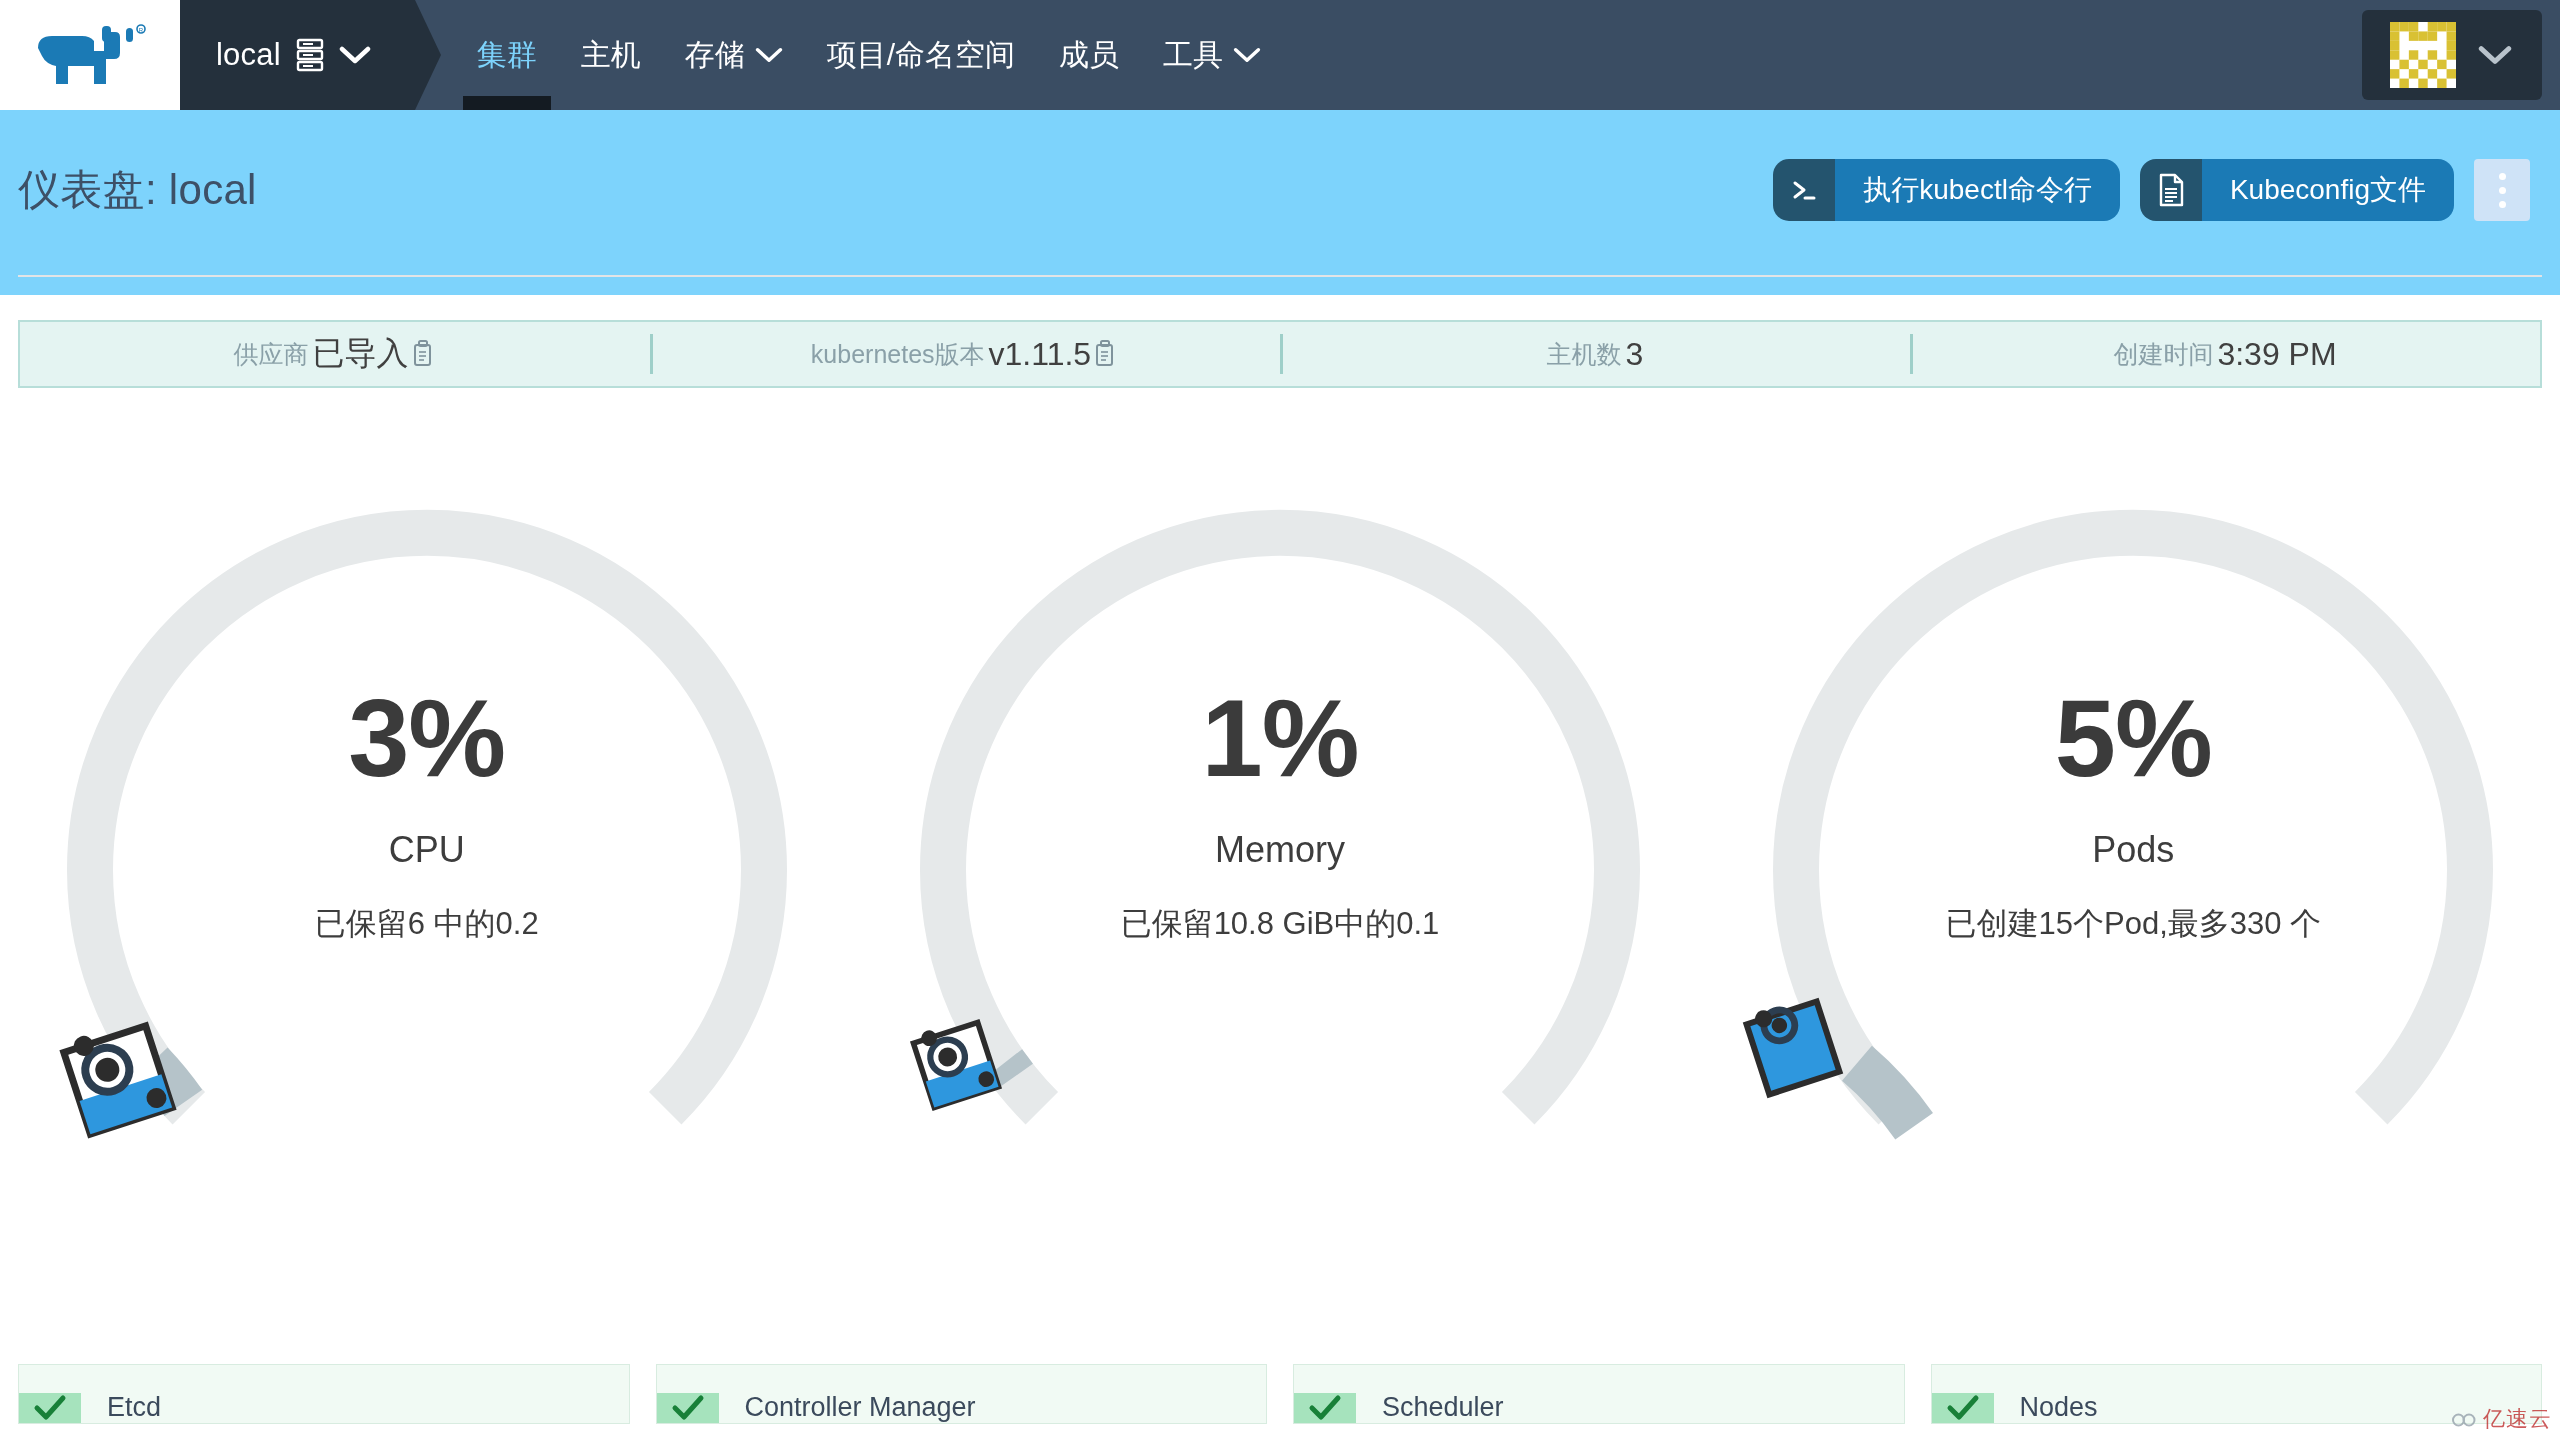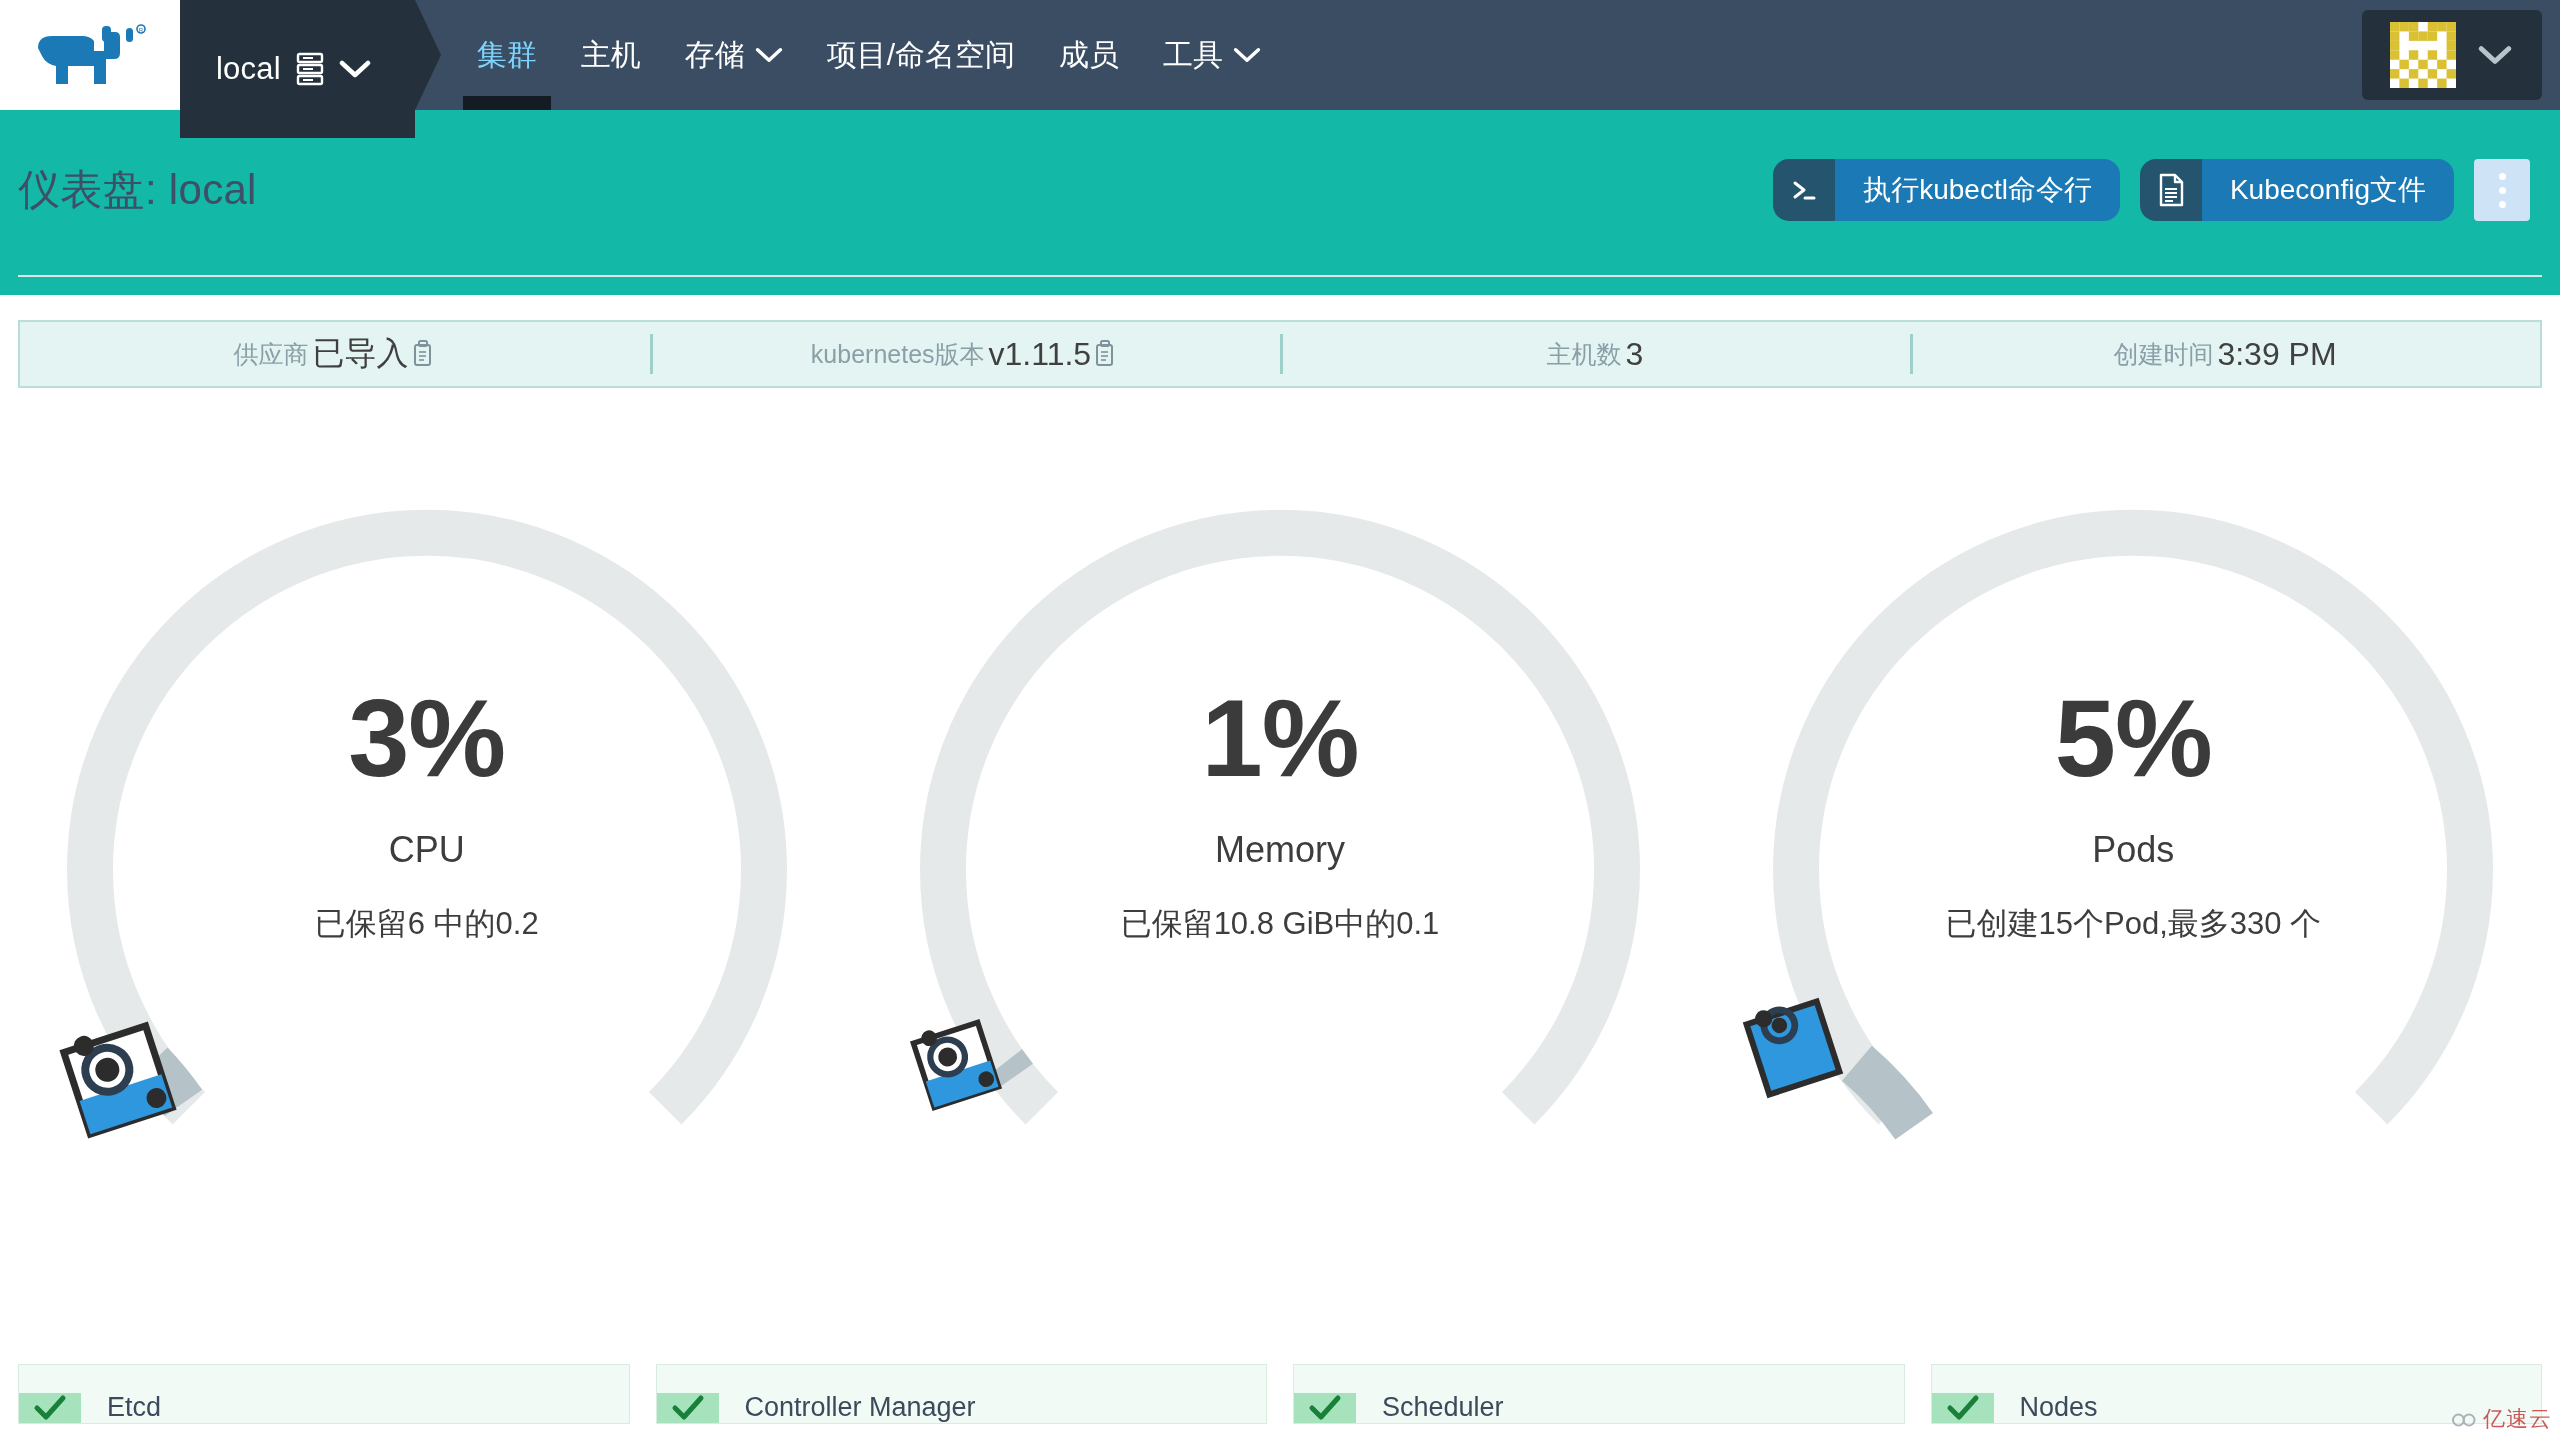--- a/index.html
+++ b/index.html
@@ -37,21 +37,21 @@
     position: relative;
     flex: 1;
     height: 110px;
     background: #3a4d63;
     display: flex;
     align-items: stretch;
   }
   .cluster-select {
     position: relative;
     background: #24303c;
-    height: 138px;
+    height: 110px;
     display: flex;
     align-items: center;
     padding: 0 44px 0 36px;
     gap: 14px;
     flex: none;
     z-index: 3;
     cursor: pointer;
   }
   .cluster-select .cs-name {
     color: #ffffff;
@@ -112,21 +112,21 @@
     image-rendering: pixelated;
   }
   .chev { display: block; }
 
   
   .page-header {
     position: absolute;
     top: 110px; left: 0;
     width: 2560px;
     height: 185px;
-    background: #14b8a6;
+    background: #7dd3fc;
     padding: 0 18px;
   }
   .ph-inner {
     position: relative;
     height: 160px;
     display: flex;
     align-items: center;
   }
   .page-title {
     font-size: 42px;

